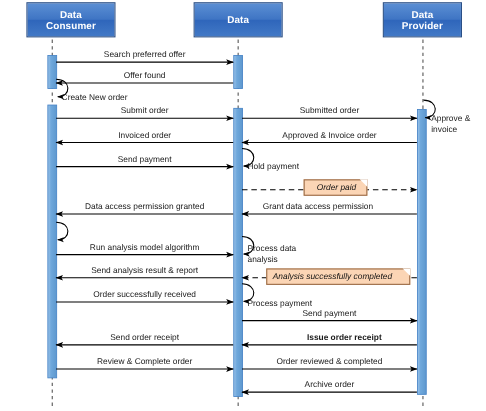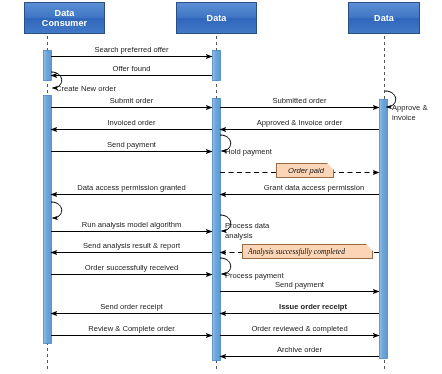--- a/index.html
+++ b/index.html
@@ -153,34 +153,35 @@
         </span>
       </div>
       <div class="actor-box" style="left: 176px; top: 2px; width: 81px; height: 32px;">
         <span>
           <span>Data</span>
         </span>
       </div>
       <div class="actor-box" style="left: 348px; top: 2px; width: 72px; height: 32px;">
         <span>
           <span>Data</span>
+          <span>Provider</span>
         </span>
       </div>
     </div>
 
   <div id="labels">
       <div class="msg-label center" style="left: 131.5px; top: 45px;">Search preferred  offer</div>
       <div class="msg-label center" style="left: 131.5px; top: 64px;">Offer found</div>
       <div class="msg-label center" style="left: 131.5px; top: 96px;">Submit order</div>
       <div class="msg-label center" style="left: 299.5px; top: 96px;">Submitted order</div>
       <div class="msg-label center" style="left: 131.5px; top: 118px;">Invoiced order</div>
       <div class="msg-label center" style="left: 299.5px; top: 118px;">Approved &amp; Invoice order</div>
       <div class="msg-label center" style="left: 131.5px; top: 140px;">Send payment</div>
       <div class="msg-label center" style="left: 131.5px; top: 183px;">Data access permission granted</div>
-      <div class="msg-label center" style="left: 314px; top: 183px; text-align: center;">Grant data access permission</div>
+      <div class="msg-label center" style="left: 289px; top: 183px; text-align: center;">Grant data access permission</div>
       <div class="msg-label center" style="left: 131.5px; top: 220px;">Run analysis model  algorithm</div>
       <div class="msg-label center" style="left: 131.5px; top: 241px;">Send analysis result &amp; report</div>
       <div class="msg-label center" style="left: 131.5px; top: 263px;">Order successfully received</div>
       <div class="msg-label center" style="left: 299.5px; top: 280px;">Send payment</div>
       <div class="msg-label center" style="left: 131.5px; top: 302px;">Send order receipt</div>
       <div class="msg-label center" style="left: 313px; top: 302px; font-weight: bold;">Issue order receipt</div>
       <div class="msg-label center" style="left: 131.5px; top: 324px;">Review &amp; Complete order</div>
       <div class="msg-label center" style="left: 299.5px; top: 324px;">Order reviewed &amp; completed</div>
       <div class="msg-label center" style="left: 299.5px; top: 345px;">Archive order</div>
     </div>
@@ -191,17 +192,17 @@
 invoice</div>
       <div class="self-label" style="left: 225px; top: 147px;">Hold payment</div>
       <div class="self-label" style="left: 225px; top: 221px;">Process data
 analysis</div>
       <div class="self-label" style="left: 225px; top: 271px;">Process payment</div>
     </div>
 
   <div id="notes">
       <div class="note" style="left: 276px; top: 163px; width: 58px; height: 15px; padding-left: 11px;">Order paid</div>
       <div class="note-fold" style="left: 327px; top: 163px;"></div>
-      <div class="note" style="left: 242px; top: 244px; width: 131px; height: 15px; font-family: Liberation Serif, serif;">Analysis successfully  completed</div>
+      <div class="note" style="left: 242px; top: 244px; width: 131px; height: 15px;">Analysis successfully  completed</div>
       <div class="note-fold" style="left: 366px; top: 244px;"></div>
     </div>
 
 </div>
 
 </body></html>

